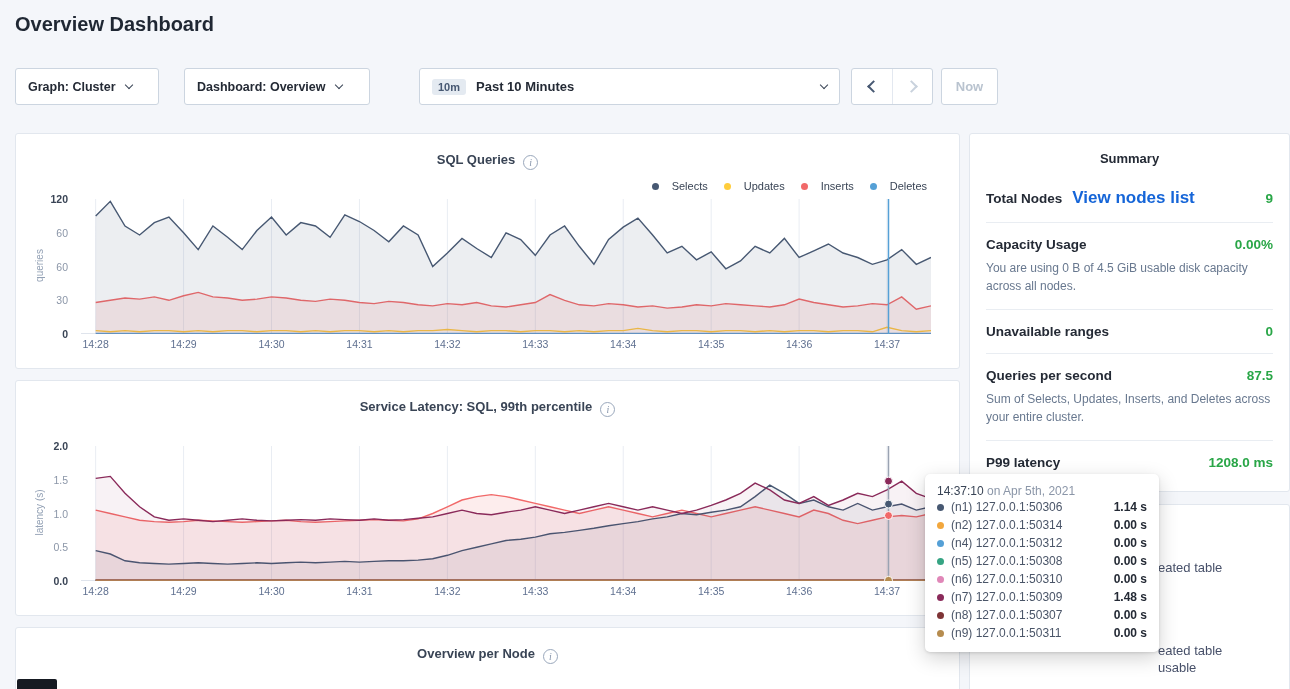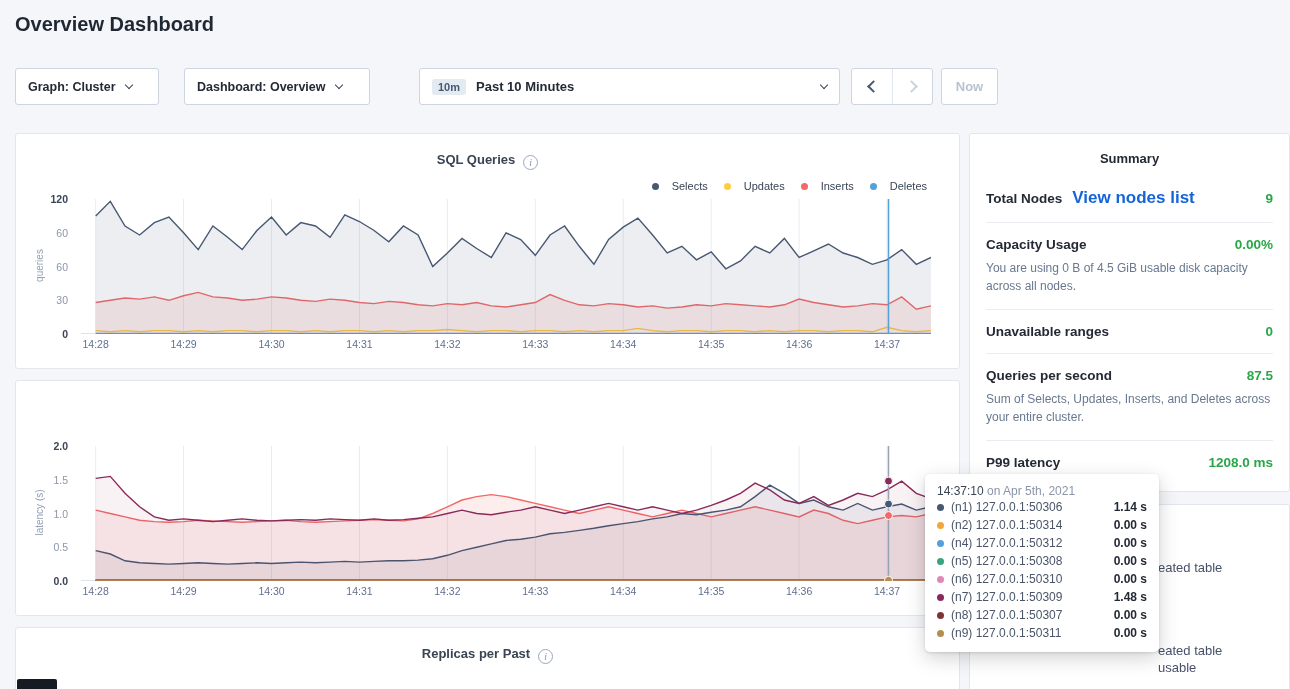--- a/index.html
+++ b/index.html
@@ -180,20 +180,23 @@
         <div class="xlab" style="left: 366.379px;">14:32</div>
         <div class="xlab" style="left: 454.31px;">14:33</div>
         <div class="xlab" style="left: 542.241px;">14:34</div>
         <div class="xlab" style="left: 630.172px;">14:35</div>
         <div class="xlab" style="left: 718.103px;">14:36</div>
         <div class="xlab" style="left: 806.034px;">14:37</div>
       </div>
   </div>
 
   <div class="card card-lat">
+    <div class="chart-title-row">
+      <span class="chart-title">Service Latency: SQL, 99th percentile</span><span class="info-icon"></span>
+    </div>
     <div class="ytitle">latency (s)</div>
     <div class="ylabels" id="lat-ylabels">
         <div class="ylab bold" style="top: 135px;">0.0</div>
         <div class="ylab" style="top: 101.25px;">0.5</div>
         <div class="ylab" style="top: 67.5px;">1.0</div>
         <div class="ylab" style="top: 33.75px;">1.5</div>
         <div class="ylab bold" style="top: 0px;">2.0</div>
       </div>
     <div class="plot" id="lat-plot">
         <svg viewBox="0 0 850 135" preserveAspectRatio="none">
@@ -236,21 +239,21 @@
         <div class="xlab" style="left: 454.31px;">14:33</div>
         <div class="xlab" style="left: 542.241px;">14:34</div>
         <div class="xlab" style="left: 630.172px;">14:35</div>
         <div class="xlab" style="left: 718.103px;">14:36</div>
         <div class="xlab" style="left: 806.034px;">14:37</div>
       </div>
   </div>
 
   <div class="card card-repl">
     <div class="chart-title-row">
-      <span class="chart-title">Replicas per Past</span><span class="info-icon"></span>
+      <span class="chart-title">Overview per Node</span><span class="info-icon"></span>
     </div>
   </div>
 
   <div class="card card-summary">
     <div class="summary-title">Summary</div>
     <div id="summary-rows">
         <div class="summary-row">
           <div class="summary-head">
             <span class="summary-label">Total Nodes</span>
             <span class="summary-link">View nodes list</span>

